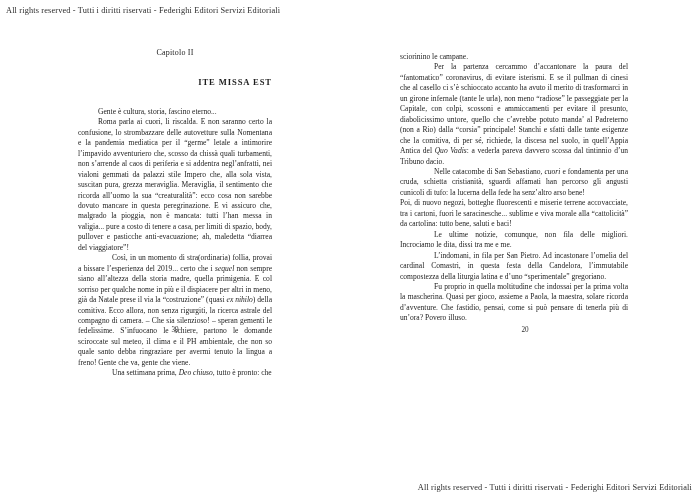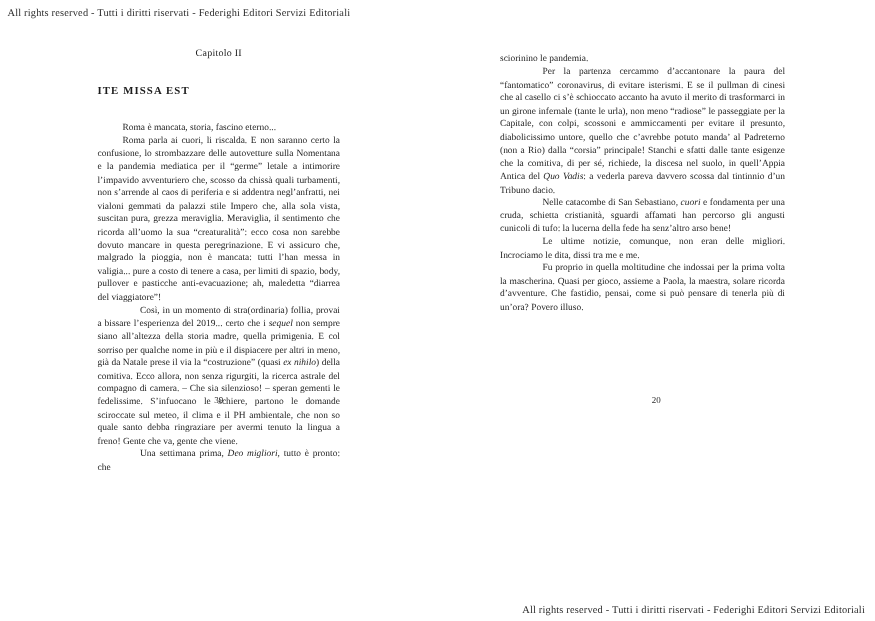--- a/index.html
+++ b/index.html
@@ -32,21 +32,21 @@
     letter-spacing: 0.15px;
     color: #2b2b2b;
     white-space: nowrap;
   }
   .spread {
     position: absolute;
     inset: 0;
   }
   .page {
     position: absolute;
-    top: 0;
+    top: 10px;
     height: 357px;
     text-decoration: underline;
   }
   .page-left  { left: 0;     width: 350px; }
   .page-right { left: 350px; width: 350px; }
 
   .textblock {
     position: absolute;
     top: 38px;
     left: 78px;
@@ -64,21 +64,21 @@
     width: 228px;
     top: 42px;
   }
   .chapter-num {
     text-align: center;
     font-size: 8px;
     margin: 0 0 0 0;
     letter-spacing: 0.2px;
   }
   .chapter-title {
-    text-align: left;
+    text-align: right;
     font-weight: bold;
     font-size: 8.6px;
     letter-spacing: 0.9px;
     margin: 19px 0 0 0;
   }
   .para {
     margin: 0;
     text-indent: 20px;
     text-align: justify;
   }
@@ -106,46 +106,48 @@
 
   <div class="page-header">All rights reserved - Tutti i diritti riservati - Federighi Editori Servizi Editoriali</div>
 
   <div class="page page-left">
     <div class="textblock">
 
       <p class="chapter-num">Capitolo II</p>
 
       <p class="chapter-title">ITE MISSA EST</p>
 
-      <p class="para first-body">Roma è mancata, storia, fascino eterno...</p>
+      <p class="para first-body">Gente è cultura, storia, fascino eterno...</p>
 
       <p class="para">Roma parla ai cuori, li riscalda. E non saranno certo la confusione, lo strombazzare delle autovetture sulla Nomentana e la pandemia mediatica per il “germe” letale a intimorire l’impavido avventuriero che, scosso da chissà quali turbamenti, non s’arrende al caos di periferia e si addentra negl’anfratti, nei vialoni gemmati da palazzi stile Impero che, alla sola vista, suscitan pura, grezza meraviglia. Meraviglia, il sentimento che ricorda all’uomo la sua “creaturalità”: ecco cosa non sarebbe dovuto mancare in questa peregrinazione. E vi assicuro che, malgrado la pioggia, non è mancata: tutti l’han messa in valigia... pure a costo di tenere a casa, per limiti di spazio, body, pullover e pasticche anti-evacuazione; ah, maledetta “diarrea del viaggiatore”!</p>
 
       <p class="para wide-indent">Così, in un momento di stra(ordinaria) follia, provai a bissare l’esperienza del 2019... certo che i <em>sequel</em> non sempre siano all’altezza della storia madre, quella primigenia. E col sorriso per qualche nome in più e il dispiacere per altri in meno, già da Natale prese il via la “costruzione” (quasi <em>ex nihilo</em>) della comitiva. Ecco allora, non senza rigurgiti, la ricerca astrale del compagno di camera. – Che sia silenzioso! – speran gementi le fedelissime. S’infuocano le schiere, partono le domande sciroccate sul meteo, il clima e il PH ambientale, che non so quale santo debba ringraziare per avermi tenuto la lingua a freno! Gente che va, gente che viene.</p>
 
-      <p class="para wide-indent">Una settimana prima, <em>Deo migliori</em>, tutto è pronto: che</p>
+      <p class="para wide-indent">Una settimana prima, <em>Deo chiuso</em>, tutto è pronto: che</p>
 
     </div>
 
     <div class="folio">39</div>
   </div>
 
   <div class="page page-right">
     <div class="textblock">
 
-      <p class="para no-indent">sciorinino le pandemia.</p>
+      <p class="para no-indent">sciorinino le campane.</p>
 
       <p class="para wide-indent">Per la partenza cercammo d’accantonare la paura del “fantomatico” coronavirus, di evitare isterismi. E se il pullman di cinesi che al casello ci s’è schioccato accanto ha avuto il merito di trasformarci in un girone infernale (tante le urla), non meno “radiose” le passeggiate per la Capitale, con colpi, scossoni e ammiccamenti per evitare il presunto, diabolicissimo untore, quello che c’avrebbe potuto manda’ al Padreterno (non a Rio) dalla “corsia” principale! Stanchi e sfatti dalle tante esigenze che la comitiva, di per sé, richiede, la discesa nel suolo, in quell’Appia Antica del <em>Quo Vadis</em>: a vederla pareva davvero scossa dal tintinnio d’un Tribuno dacio.</p>
 
       <p class="para wide-indent">Nelle catacombe di San Sebastiano, <em>cuori</em> e fondamenta per una cruda, schietta cristianità, sguardi affamati han percorso gli angusti cunicoli di tufo: la lucerna della fede ha senz’altro arso bene!</p>
 
+      <p class="para no-indent">Poi, di nuovo negozi, botteghe fluorescenti e miserie terrene accovacciate, tra i cartoni, fuori le saracinesche... sublime e viva morale alla “cattolicità” da cartolina: tutto bene, saluti e baci!</p>
 
 
-      <p class="para wide-indent">Le ultime notizie, comunque, non eran delle migliori. Incrociamo le dita, dissi tra me e me.</p>
+      <p class="para wide-indent">Le ultime notizie, comunque, non fila delle migliori. Incrociamo le dita, dissi tra me e me.</p>
 
+      <p class="para wide-indent">L’indomani, in fila per San Pietro. Ad incastonare l’omelia del cardinal Comastri, in questa festa della Candelora, l’immutabile compostezza della liturgia latina e d’uno “sperimentale” gregoriano.</p>
 
       <p class="para wide-indent">Fu proprio in quella moltitudine che indossai per la prima volta la mascherina. Quasi per gioco, assieme a Paola, la maestra, solare ricorda d’avventure. Che fastidio, pensai, come si può pensare di tenerla più di un’ora? Povero illuso.</p>
 
     </div>
 
     <div class="folio">20</div>
   </div>
 
   <div class="page-footer">All rights reserved - Tutti i diritti riservati - Federighi Editori Servizi Editoriali</div>
 

